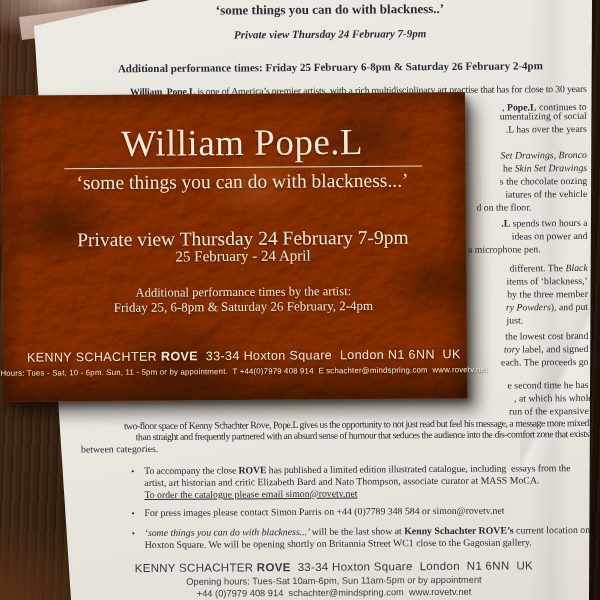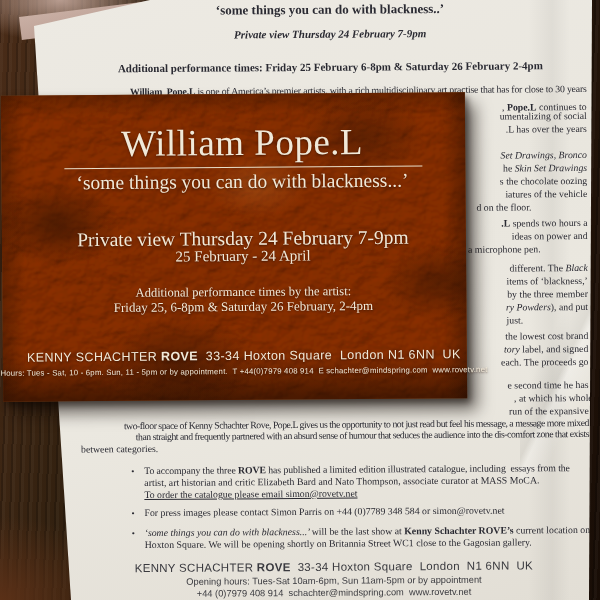--- a/index.html
+++ b/index.html
@@ -77,21 +77,21 @@
       <div class="dline" style="top: 317px; right: 77px;"><span>just.</span></div>
       <div class="dline" style="top: 333px; right: 12px;"><span>the lowest cost brand</span></div>
       <div class="dline" style="top: 346px; right: 12px; text-align: right;"><span class="it">tory</span><span> label, and signed</span></div>
       <div class="dline" style="top: 359px; right: 12px;"><span>each. The proceeds go</span></div>
       <div class="dline" style="top: 382px; right: 12px;"><span>e second time he has</span></div>
       <div class="dline" style="top: 395px; right: 8px; margin-left: 46px;"><span>, at which his whole</span></div>
       <div class="dline" style="top: 408px; right: 12px;"><span>run of the expansive</span></div>
       <div class="dline" style="top: 420px; right: 12px; letter-spacing: -0.5px;"><span>two-floor space of Kenny Schachter Rove, Pope.L gives us the opportunity to not just read but feel his message, a message more mixed</span></div>
       <div class="dline" style="top: 431px; right: 12px; letter-spacing: -0.5px;"><span>than straight and frequently partnered with an absurd sense of humour that seduces the audience into the dis-comfort zone that exists</span></div>
       <div class="dline" style="top: 443px; left: 80px;"><span>between categories.</span></div>
-      <div class="dline" style="top: 465px; left: 143px; letter-spacing: -0.1px;"><span class="bmark">•</span><span>To accompany the three </span><span class="bd">ROVE</span><span> has published a limited edition illustrated catalogue, including  essays from the</span></div>
+      <div class="dline" style="top: 465px; left: 143px; letter-spacing: -0.1px;"><span class="bmark">•</span><span>To accompany the close </span><span class="bd">ROVE</span><span> has published a limited edition illustrated catalogue, including  essays from the</span></div>
       <div class="dline" style="top: 477px; left: 143px;"><span>artist, art historian and critic Elizabeth Bard and Nato Thompson, associate curator at MASS MoCA.</span></div>
       <div class="dline" style="top: 489px; left: 143px;"><span class="un">To order the catalogue please email simon@rovetv.net</span></div>
       <div class="dline" style="top: 507px; left: 143px;"><span class="bmark">•</span><span>For press images please contact Simon Parris on +44 (0)7789 348 584 or simon@rovetv.net</span></div>
       <div class="dline" style="top: 527px; left: 143px;"><span class="bmark">•</span><span class="it">‘some things you can do with blackness...’ </span><span>will be the last show at </span><span class="bd">Kenny Schachter ROVE’s</span><span> current location on</span></div>
       <div class="dline" style="top: 539px; left: 143px;"><span>Hoxton Square. We will be opening shortly on Britannia Street WC1 close to the Gagosian gallery.</span></div>
       <div class="dline sans" style="top: 562px; left: 332px; transform: translateX(-50%); font-size: 11.5px; letter-spacing: 0.3px;"><span>KENNY SCHACHTER </span><span class="bd">ROVE</span><span>  33-34 Hoxton Square  London  N1 6NN  UK</span></div>
       <div class="dline sans" style="top: 577px; left: 332px; transform: translateX(-50%); font-size: 9.3px;"><span>Opening hours: Tues-Sat 10am-6pm, Sun 11am-5pm or by appointment</span></div>
       <div class="dline sans" style="top: 589px; left: 332px; transform: translateX(-50%); font-size: 9.3px;"><span>+44 (0)7979 408 914  schachter@mindspring.com  www.rovetv.net</span></div>
     </div>
 </div>

